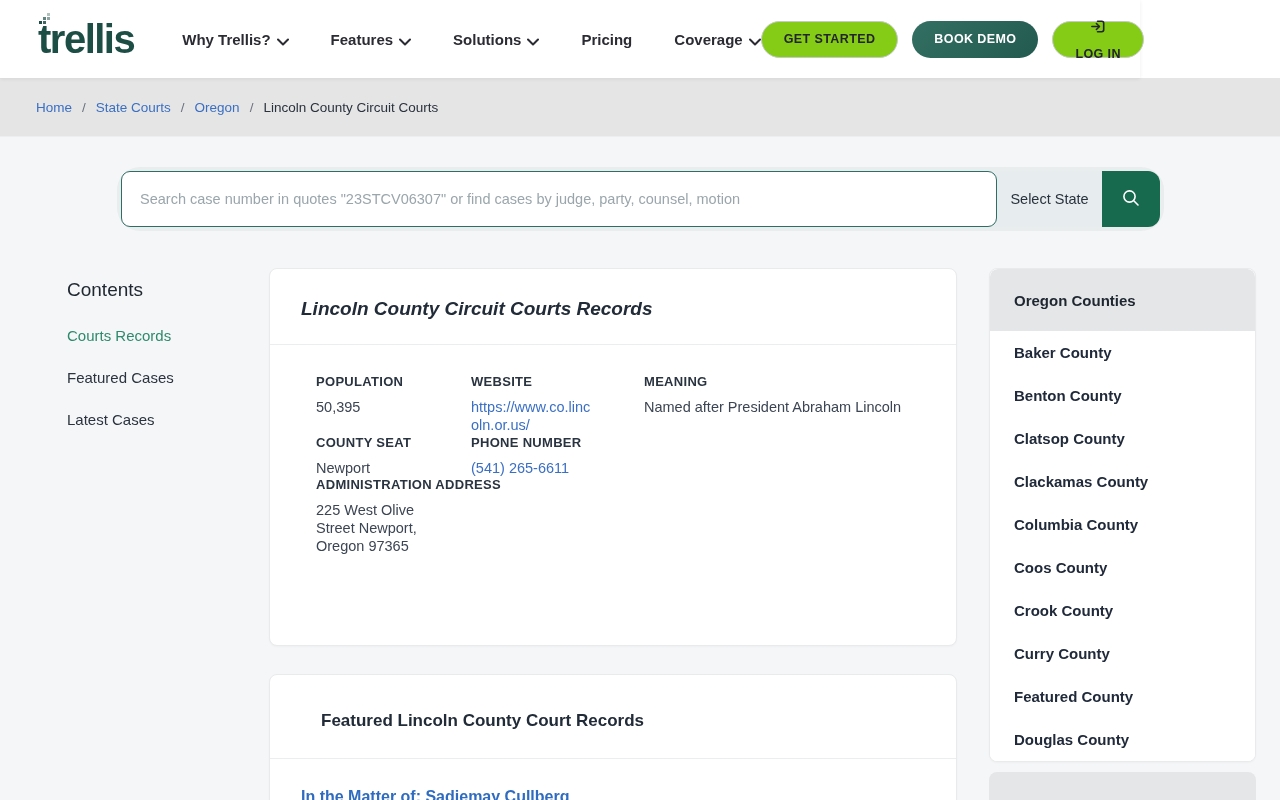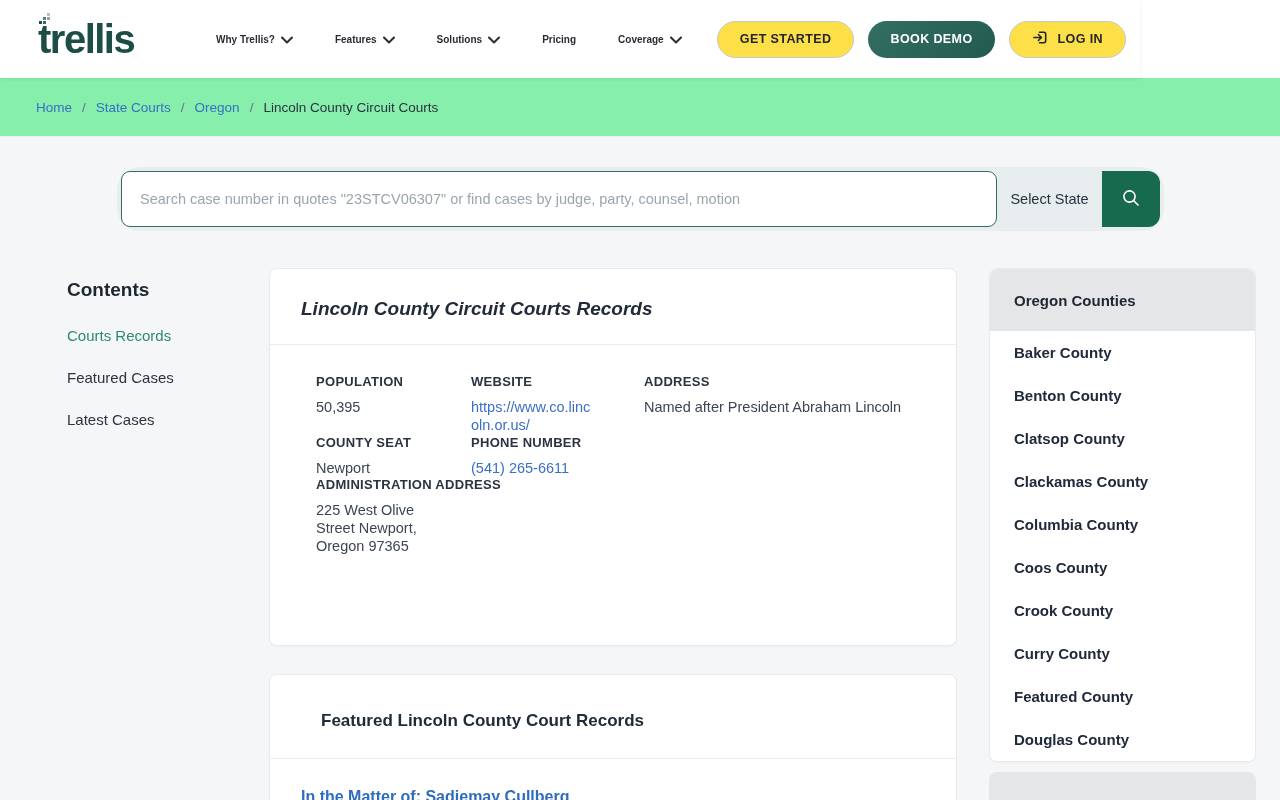--- a/index.html
+++ b/index.html
@@ -19,37 +19,37 @@
   }
   .logo-wrap { position:relative; margin-left:38px; width:130px; cursor:pointer; }
   .logo-text {
     font-size:40px; font-weight:800; letter-spacing:-1.5px;
     color:#1d4e46; line-height:1;
   }
   .logo-pixels { position:absolute; left:1px; top:-6px; }
   .main-nav { display:flex; align-items:center; margin-left:48px; gap:42px; }
   .nav-item {
     display:flex; align-items:center; gap:6px;
-    font-size:10px; font-weight:600; color:#2b2b33; cursor:pointer;
+    font-size:15px; font-weight:600; color:#2b2b33; cursor:pointer;
     white-space:nowrap;
   }
   .chev { display:inline-block; margin-top:2px; }
   .header-actions { margin-left:auto; margin-right:14px; display:flex; align-items:center; gap:14px; }
   .pill {
     height:37px; border-radius:20px; display:flex; align-items:center; justify-content:center;
     padding:0 22px; font-size:12.5px; font-weight:700; letter-spacing:.4px;
     cursor:pointer; white-space:nowrap;
   }
-  .pill.outline { border:1px solid #c6c9cc; background:#fde047; color:#24242c; }
+  .pill.outline { border:1px solid #c6c9cc; background:#84cc16; color:#24242c; }
   .pill.solid   { background:linear-gradient(135deg,#336f62,#235a50); color:#ffffff; border:none; }
-  .pill.login   { gap:9px; }
+  .pill.login   { gap:9px;flex-direction:column; }
   
   .breadcrumb-bar {
     position:absolute; top:78px; left:0; width:1280px; height:59px;
-    background:#86efac; display:flex; align-items:center;
+    background:#e5e5e5; display:flex; align-items:center;
     border-bottom:1px solid #eceef0;
   }
   .breadcrumb { display:flex; align-items:center; gap:10px; margin-left:36px; font-size:13.5px; }
   .crumb-link { color:#3a6fc4; cursor:pointer; }
   .crumb-current { color:#2a323e; }
   .crumb-sep { color:#6b7280; }
   
   .content {
     position:absolute; top:137px; left:0; width:1280px; height:663px;
     background:#f5f6f7; overflow:hidden;
@@ -70,21 +70,21 @@
   .select-state {
     flex:1; display:flex; align-items:center; justify-content:center;
     font-size:14.5px; color:#2a323e; cursor:pointer;
   }
   .search-btn {
     flex:0 0 58px; background:#176a4d; border:none; cursor:pointer;
     border-radius:0 12px 12px 0; display:flex; align-items:center; justify-content:center;
   }
   
   .contents-nav { position:absolute; left:67px; top:142px; }
-  .contents-title { font-size:19px; font-weight:700; color:#1e2630; margin-bottom:26px; }
+  .contents-title { font-size:19px; font-weight:400; color:#1e2630; margin-bottom:26px; }
   .contents-link { font-size:15px; color:#2b3340; margin-bottom:25px; cursor:pointer; }
   .contents-link.active { color:#2e8a6c; }
   
   .card {
     position:absolute; background:#ffffff; border:1px solid #e9eaec;
     border-radius:8px; box-shadow:0 1px 2px rgba(0,0,0,0.03);
   }
   .card-court { left:269px; top:131px; width:688px; height:378px; }
   .card-title-row { padding:29px 31px 24px 31px; border-bottom:1px solid #ebedef;font-style:italic; }
   .card-title { font-size:19px; font-weight:700; color:#222b38; }
@@ -217,21 +217,21 @@
     <div class="facts">
       <div>
         <div class="fact-label">POPULATION</div>
         <div class="fact-value">50,395</div>
       </div>
       <div>
         <div class="fact-label">WEBSITE</div>
         <div class="fact-value link val-website">https://www.co.lincoln.or.us/</div>
       </div>
       <div>
-        <div class="fact-label">ADDRESS</div>
+        <div class="fact-label">MEANING</div>
         <div class="fact-value">Named after President Abraham Lincoln</div>
       </div>
       <div>
         <div class="fact-label">COUNTY SEAT</div>
         <div class="fact-value">Newport</div>
       </div>
       <div>
         <div class="fact-label">PHONE NUMBER</div>
         <div class="fact-value link">(541) 265-6611</div>
       </div>

